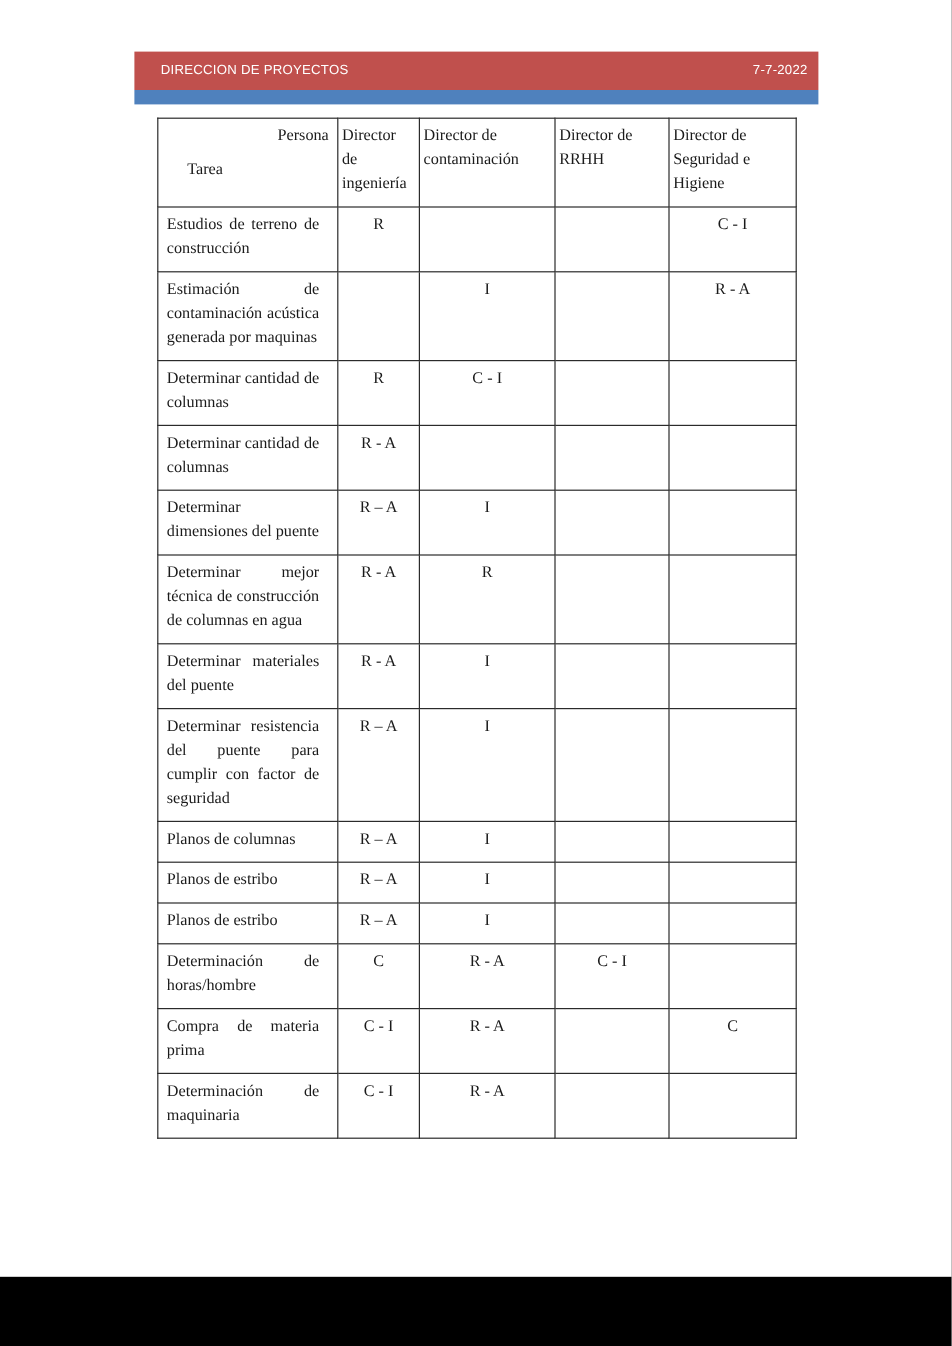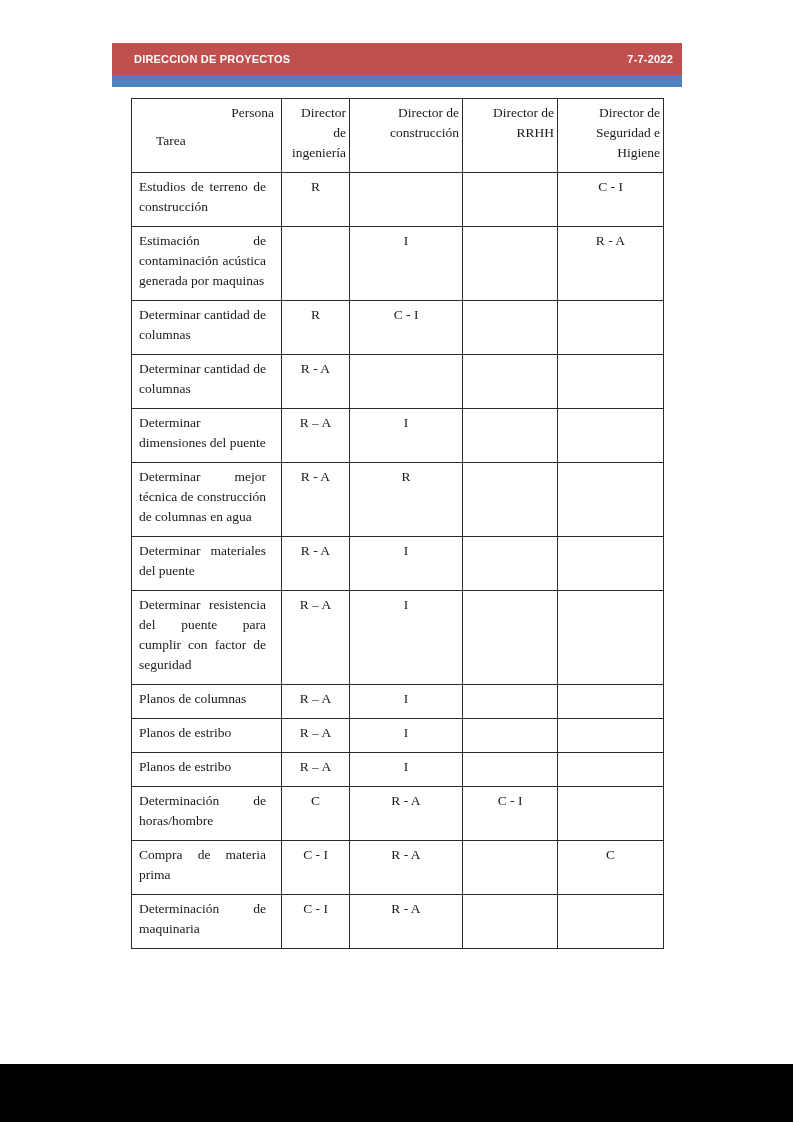--- a/index.html
+++ b/index.html
@@ -22,21 +22,21 @@
     width: 570px; height: 32px;
     background: #c0504d;
     display: flex;
     align-items: center;
     justify-content: space-between;
     padding: 0 9px 0 22px;
   }
   .banner .title, .banner .date {
     font-family: "Liberation Sans", sans-serif;
     font-size: 11px;
-    font-weight: bold;
+    font-weight: normal;
     color: #ffffff;
     letter-spacing: 0.2px;
     white-space: nowrap;
   }
   .stripe {
     position: absolute;
     left: 112px; top: 75px;
     width: 570px; height: 12px;
     background: #4f81bd;
   }
@@ -51,21 +51,21 @@
     color: #1a1a1a;
   }
   table.raci td, table.raci th {
     border: 1px solid #2b2b2b;
     vertical-align: top;
     font-weight: normal;
     line-height: 20px;
   }
   th.colhead {
     height: 74px;
-    text-align: right;
+    text-align: left;
     padding: 4px 3px 6px 3px;
   }
   td.corner {
     position: relative;
     padding: 0;
   }
   .corner .persona {
     position: absolute;
     top: 4px; right: 7px; text-align: center;
   }
@@ -101,21 +101,21 @@
       <col style="width:95px">
       <col style="width:106px">
     </colgroup>
     <thead>
       <tr>
         <td class="corner">
           <span class="persona">Persona</span>
           <span class="tarea">Tarea</span>
         </td>
         <th class="colhead">Director de ingeniería</th>
-        <th class="colhead">Director de construcción</th>
+        <th class="colhead">Director de contaminación</th>
         <th class="colhead">Director de RRHH</th>
         <th class="colhead">Director de Seguridad e Higiene</th>
       </tr>
     </thead>
     <tbody>
         <tr>
           <td class="task">Estudios de terreno de construcción</td>
           <td class="raci-val">R</td>
           <td class="raci-val"></td>
           <td class="raci-val"></td>

